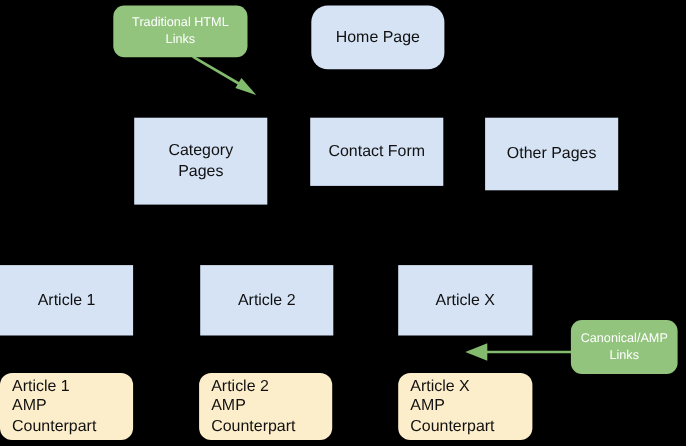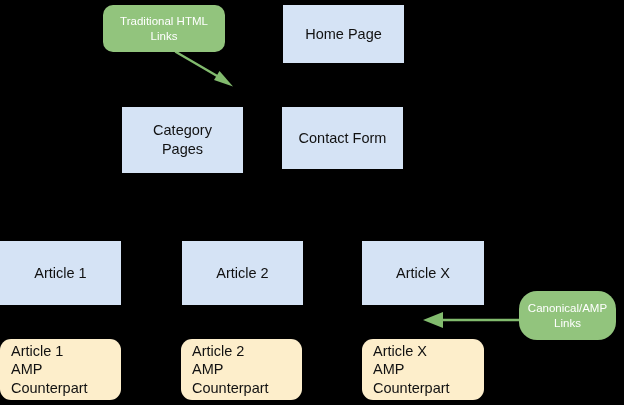--- a/index.html
+++ b/index.html
@@ -74,47 +74,50 @@
       <line x1="520" y1="320" x2="440" y2="320" stroke="#82bb6e" stroke-width="2.4" stroke-linecap="round"></line>
       <polygon points="423,320 443,312 443,328" fill="#82bb6e"></polygon>
     </g>
   </svg>
 
   <div class="node box-green" style="left:103px; top:5px; width:122px; height:47px;">
     <span>Traditional HTML
 Links</span>
   </div>
 
-  <div class="node box-blue" style="left:283px; top:5px; width:121px; height:58px;">
+  <div class="node box-blue" style="left:283px; top:5px; width:121px; height:58px;border-radius:15px;">
     <span>Home Page</span>
   </div>
 
-  <div class="node box-blue" style="left:122px; top:107px; width:121px; height:66px;">
+  <div class="node box-blue" style="left:122px; top:107px; width:121px; height:79px;">
     <span>Category
 Pages</span>
   </div>
 
   <div class="node box-blue" style="left:282px; top:107px; width:121px; height:62px;">
     <span>Contact Form</span>
   </div>
 
+  <div class="node box-blue" style="left:441px; top:107px; width:121px; height:66px;">
+    <span>Other Pages</span>
+  </div>
 
   <div class="node box-blue" style="left:0px; top:241px; width:121px; height:64px;">
     <span>Article 1</span>
   </div>
 
   <div class="node box-blue" style="left:182px; top:241px; width:121px; height:64px;">
     <span>Article 2</span>
   </div>
 
   <div class="node box-blue" style="left:362px; top:241px; width:122px; height:64px;">
     <span>Article X</span>
   </div>
 
-  <div class="node box-green" style="left:519px; top:291px; width:97px; height:49px;border-radius:18px;">
+  <div class="node box-green" style="left:519px; top:291px; width:97px; height:49px;">
     <span>Canonical/AMP
 Links</span>
   </div>
 
   <div class="node box-cream" style="left:0px; top:339px; width:121px; height:61px;">
     <span>Article 1
 AMP
 Counterpart</span>
   </div>
 

